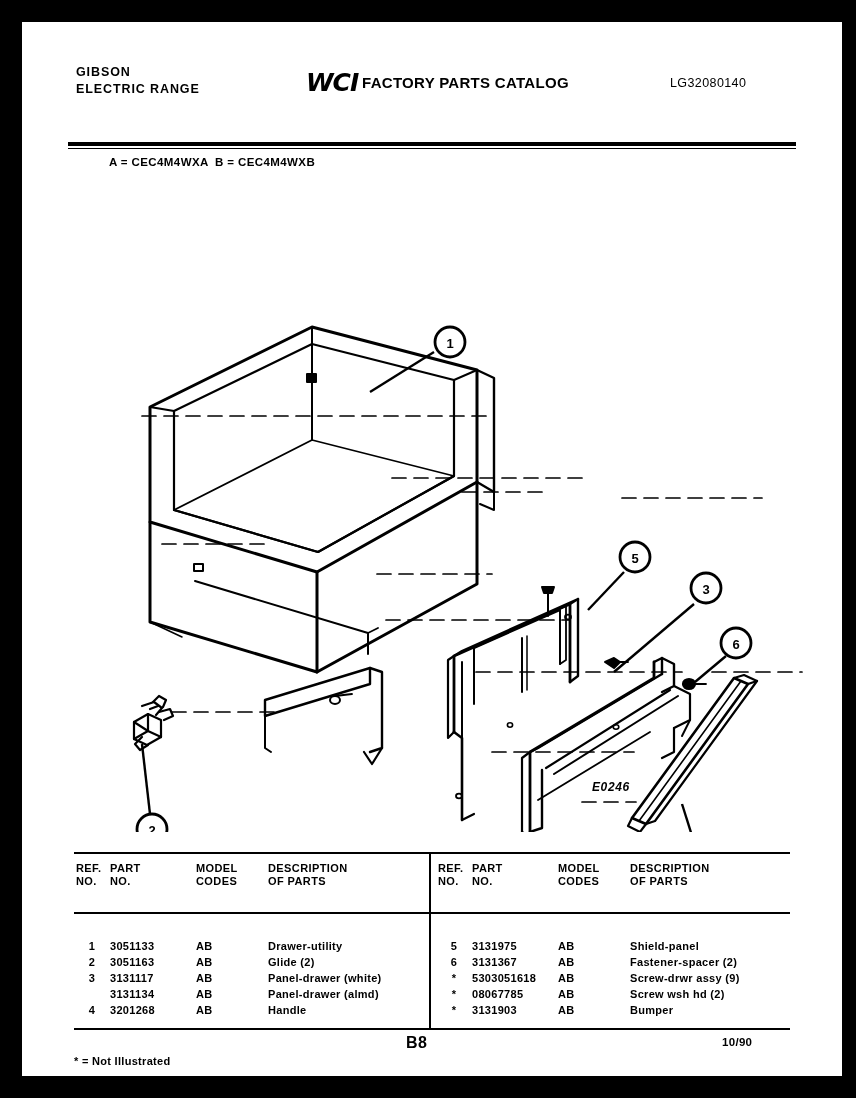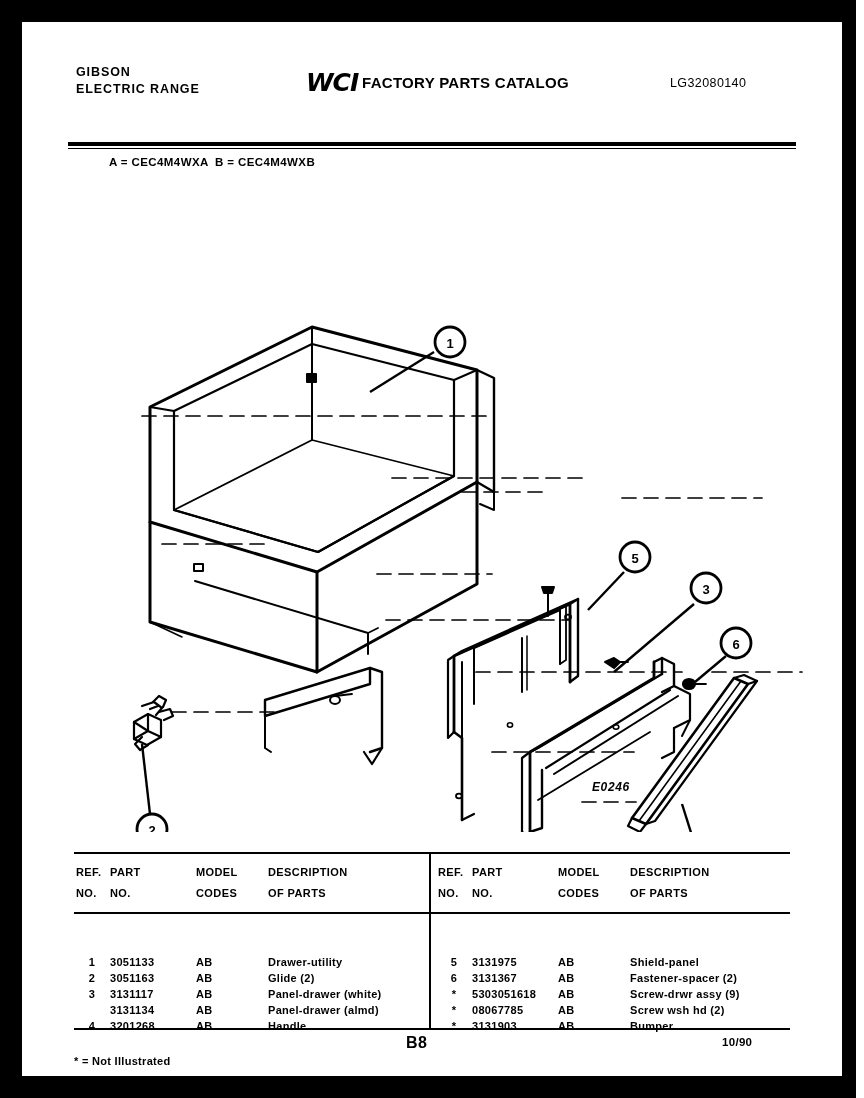--- a/index.html
+++ b/index.html
@@ -156,21 +156,21 @@
     font-weight: bold;
     color: #000;
   }
   table.parts th {
     text-align: left;
     font-size: 11px;
     font-weight: bold;
     letter-spacing: 0.4px;
     padding: 0 0 2px 0;
     vertical-align: top;
-    line-height: 21px;
+    line-height: 13px;
     white-space: pre-line;
   }
   table.parts td {
     font-size: 11px;
     font-weight: bold;
     letter-spacing: 0.3px;
     padding: 1px 0;
     line-height: 14px;
     vertical-align: top;
   }

